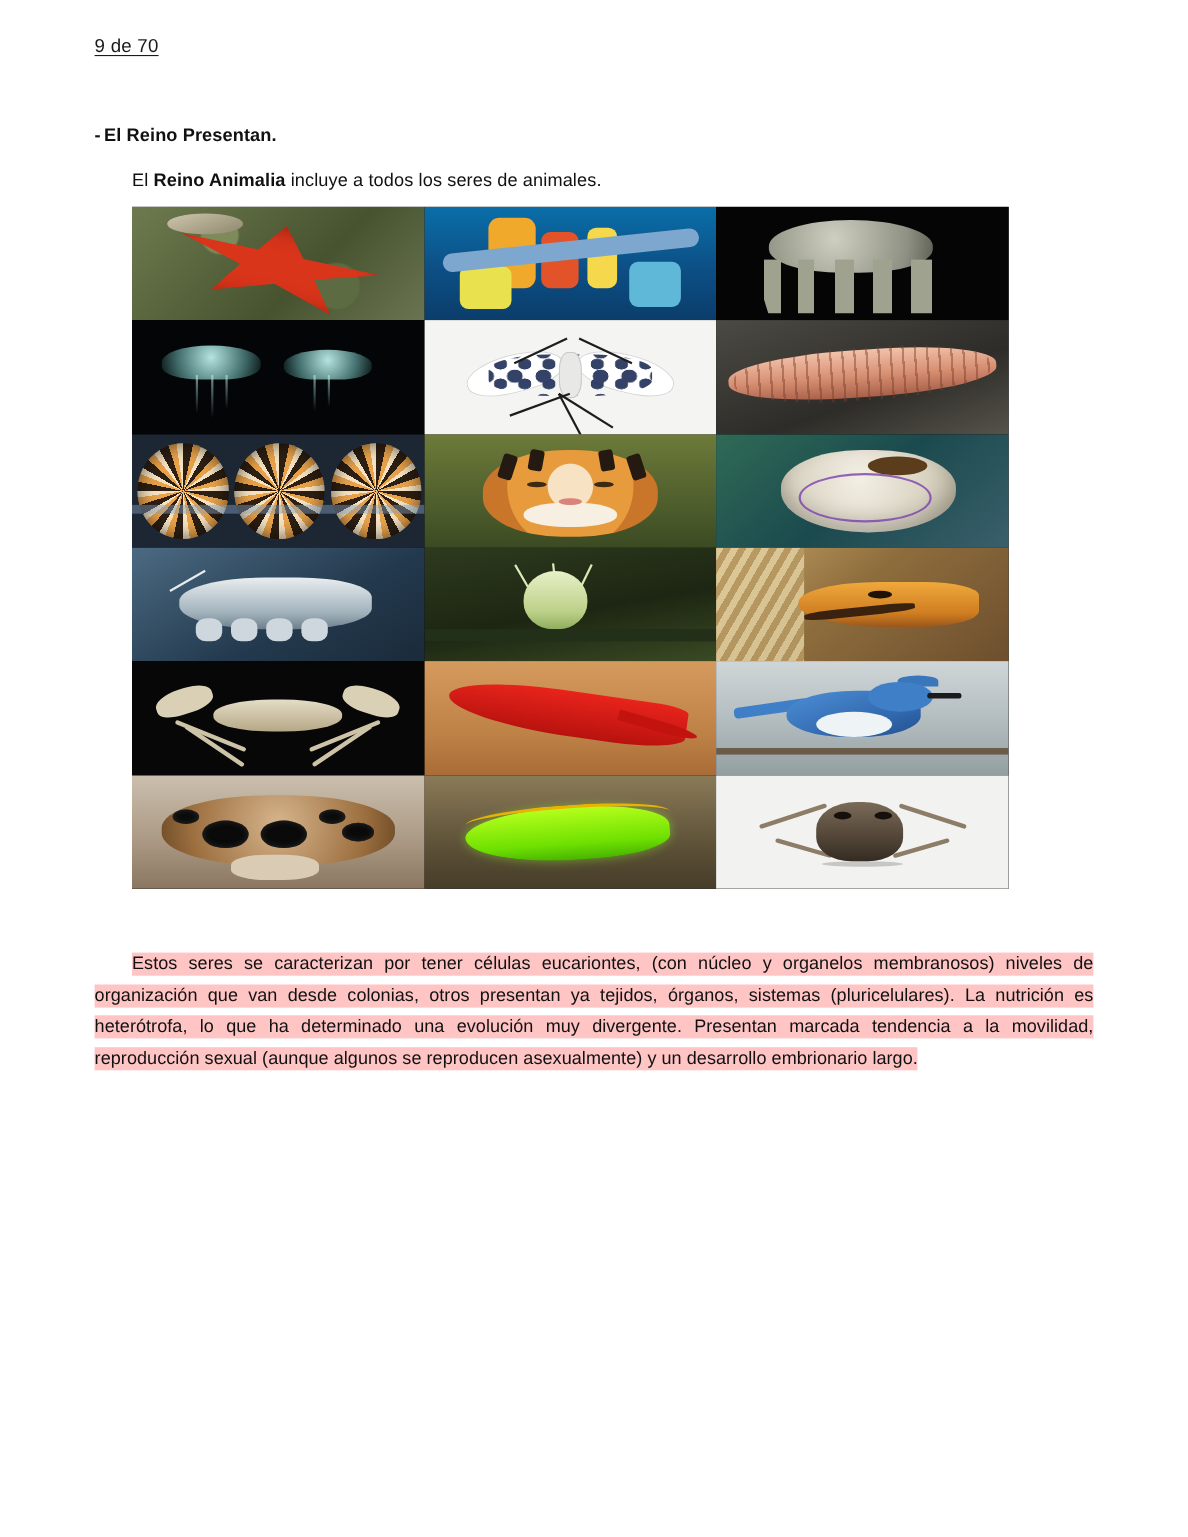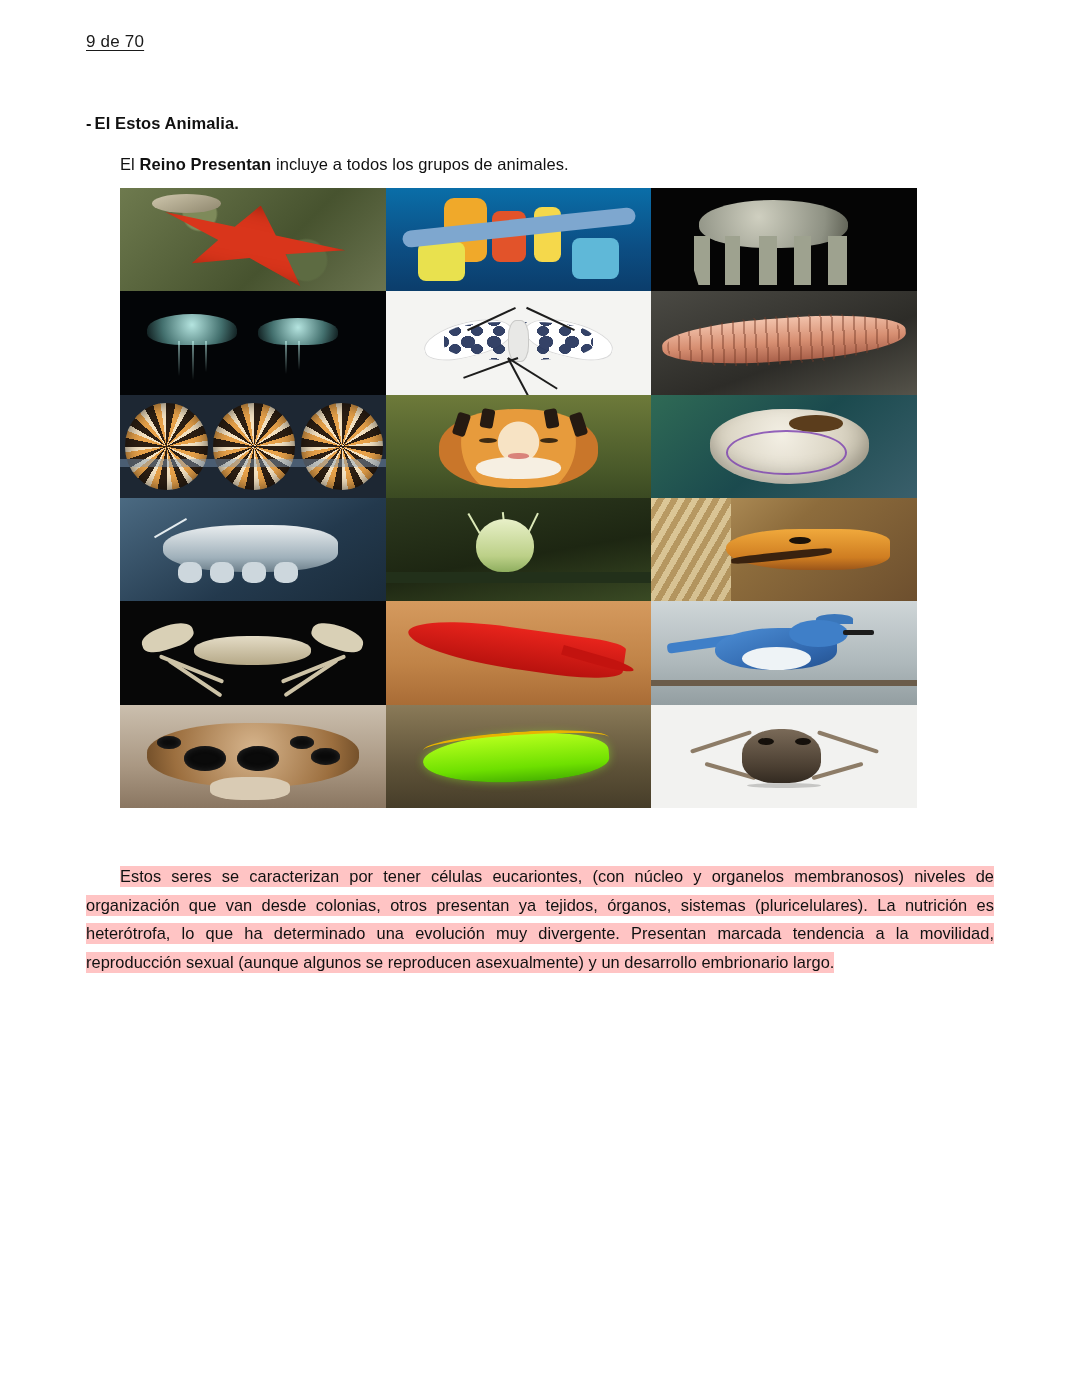--- a/index.html
+++ b/index.html
@@ -373,25 +373,25 @@
   .indent { display:inline-block; width: 34px; }
 </style>
 </head>
 <body>
 
 <div class="page">
 
   <div class="page-number">9 de 70</div>
 
   <div class="heading">
-    <span class="dash">-</span><span>El Estos Animalia.</span>
+    <span class="dash">-</span><span>El Reino Presentan.</span>
   </div>
 
   <div class="lead">
-    <span>El </span><b>Reino Presentan</b><span> incluye a todos los grupos de animales.</span>
+    <span>El </span><b>Reino Animalia</b><span> incluye a todos los seres de animales.</span>
   </div>
 
   <div class="collage">
 
     <div class="cell c-starfish">
       <div class="shell"></div>
         <div class="star"></div>
 
     </div>
 

